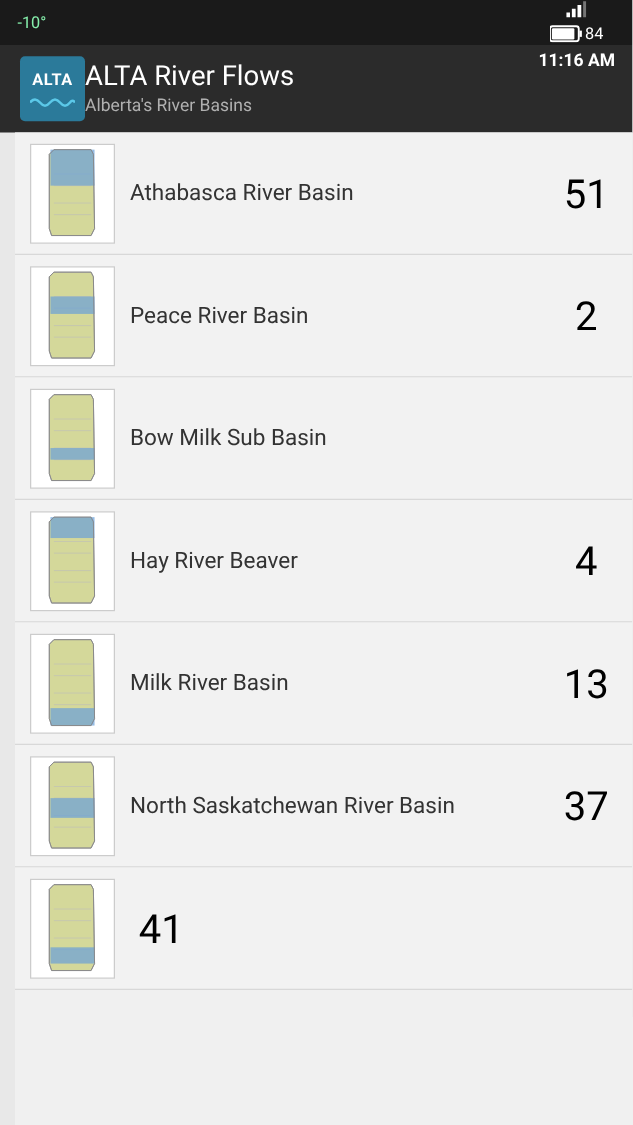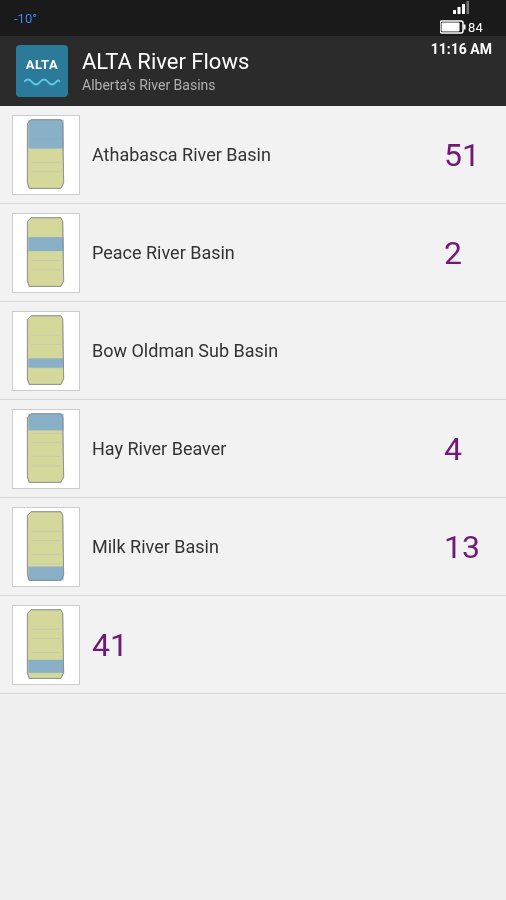--- a/index.html
+++ b/index.html
@@ -20,39 +20,39 @@
       display: flex;
       align-items: center;
       justify-content: space-between;
       padding: 0 14px;
       color: white;
       font-size: 13px;
     }
 
     .status-left {
       font-size: 13px;
-      color: #3b82f6;
+      color: #86efac;
     }
 
     .status-right {
       display: flex;
       align-items: center;
       gap: 6px;
       font-size: 13px;
       flex-direction: column;
     }
 
     
     .toolbar {
       background: #2b2b2b;
       height: 70px;
       display: flex;
       align-items: center;
       padding: 0 16px;
-      gap: 14px;
+      gap: 0;
     }
 
     .app-logo {
       width: 52px;
       height: 52px;
       background: #2b7a9a;
       border-radius: 4px;
       display: flex;
       flex-direction: column;
       align-items: center;
@@ -89,20 +89,21 @@
       color: #b0b0b0;
       font-size: 14px;
       margin-top: 2px;
     }
 
     
     .list-container {
       background: #f0f0f0;
       height: calc(900px - 36px - 70px);
       overflow-y: auto;
+      margin-left: 12px;
     }
 
     .list-item {
       display: flex;
       align-items: center;
       background: #f2f2f2;
       border-bottom: 1px solid #d8d8d8;
       height: 98px;
       padding: 8px 12px;
       gap: 12px;
@@ -128,24 +129,24 @@
 
     .basin-name {
       flex: 1;
       font-size: 18px;
       color: #333;
       font-weight: 400;
     }
 
     .basin-count {
       font-size: 32px;
-      color: #701a75;
+      color: #000000;
       font-weight: 400;
       min-width: 50px;
-      text-align: left;
+      text-align: center;
     }
 
     
     .list-container::-webkit-scrollbar {
       width: 4px;
     }
     .list-container::-webkit-scrollbar-track {
       background: #e0e0e0;
     }
     .list-container::-webkit-scrollbar-thumb {
@@ -247,21 +248,21 @@
       <path d="M12 25 L44 25" stroke="#bbb" stroke-width="0.5"></path>
           <path d="M12 35 L44 35" stroke="#bbb" stroke-width="0.5"></path>
           <path d="M12 50 L44 50" stroke="#bbb" stroke-width="0.5"></path>
           <path d="M12 60 L44 60" stroke="#bbb" stroke-width="0.5"></path>
 
       <rect x="9" y="50" width="38" height="10" fill="#6a9fd8" opacity="0.7"></rect>
 
       <path d="M12 4 L44 4 L46 8 L47 72 L44 78 L10 78 L8 72 L8 8 Z" fill="none" stroke="#888" stroke-width="0.8"></path>
     </svg>
       </div>
-      <span class="basin-name">Bow Oldman Sub Basin</span>
+      <span class="basin-name">Bow Milk Sub Basin</span>
     </div>
     <div class="list-item">
       <div class="basin-map">
         <svg viewBox="0 0 56 84" xmlns="http://www.w3.org/2000/svg">
 
       <path d="M12 4 L44 4 L46 8 L47 72 L44 78 L10 78 L8 72 L8 8 Z" fill="#d4d89a" stroke="#999" stroke-width="0.8"></path>
 
       <path d="M12 25 L44 25" stroke="#bbb" stroke-width="0.5"></path>
           <path d="M12 35 L44 35" stroke="#bbb" stroke-width="0.5"></path>
           <path d="M12 50 L44 50" stroke="#bbb" stroke-width="0.5"></path>
@@ -298,20 +299,39 @@
       <div class="basin-map">
         <svg viewBox="0 0 56 84" xmlns="http://www.w3.org/2000/svg">
 
       <path d="M12 4 L44 4 L46 8 L47 72 L44 78 L10 78 L8 72 L8 8 Z" fill="#d4d89a" stroke="#999" stroke-width="0.8"></path>
 
       <path d="M12 25 L44 25" stroke="#bbb" stroke-width="0.5"></path>
           <path d="M12 35 L44 35" stroke="#bbb" stroke-width="0.5"></path>
           <path d="M12 50 L44 50" stroke="#bbb" stroke-width="0.5"></path>
           <path d="M12 60 L44 60" stroke="#bbb" stroke-width="0.5"></path>
 
+      <rect x="9" y="35" width="38" height="17" fill="#6a9fd8" opacity="0.7"></rect>
+
+      <path d="M12 4 L44 4 L46 8 L47 72 L44 78 L10 78 L8 72 L8 8 Z" fill="none" stroke="#888" stroke-width="0.8"></path>
+    </svg>
+      </div>
+      <span class="basin-name">North Saskatchewan River Basin</span>
+      <span class="basin-count">37</span>
+    </div>
+    <div class="list-item">
+      <div class="basin-map">
+        <svg viewBox="0 0 56 84" xmlns="http://www.w3.org/2000/svg">
+
+      <path d="M12 4 L44 4 L46 8 L47 72 L44 78 L10 78 L8 72 L8 8 Z" fill="#d4d89a" stroke="#999" stroke-width="0.8"></path>
+
+      <path d="M12 25 L44 25" stroke="#bbb" stroke-width="0.5"></path>
+          <path d="M12 35 L44 35" stroke="#bbb" stroke-width="0.5"></path>
+          <path d="M12 50 L44 50" stroke="#bbb" stroke-width="0.5"></path>
+          <path d="M12 60 L44 60" stroke="#bbb" stroke-width="0.5"></path>
+
       <rect x="9" y="58" width="38" height="14" fill="#6a9fd8" opacity="0.7"></rect>
 
       <path d="M12 4 L44 4 L46 8 L47 72 L44 78 L10 78 L8 72 L8 8 Z" fill="none" stroke="#888" stroke-width="0.8"></path>
     </svg>
       </div>
       <span class="basin-count">41</span>
     </div>
   </div>
 
 </body></html>

